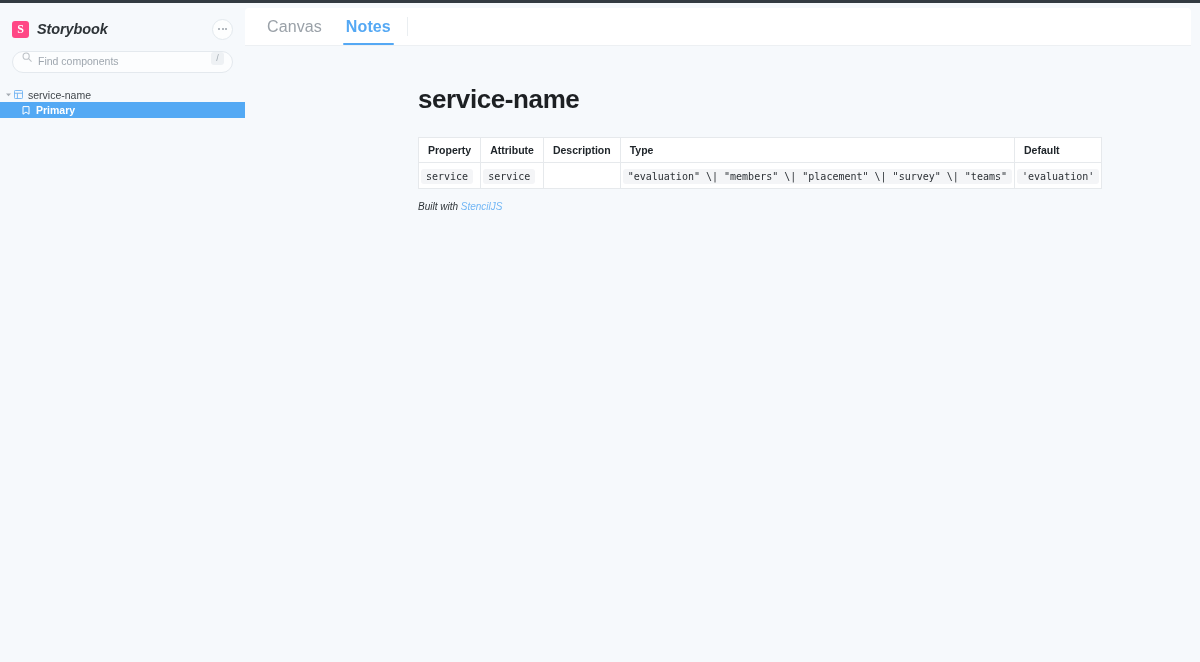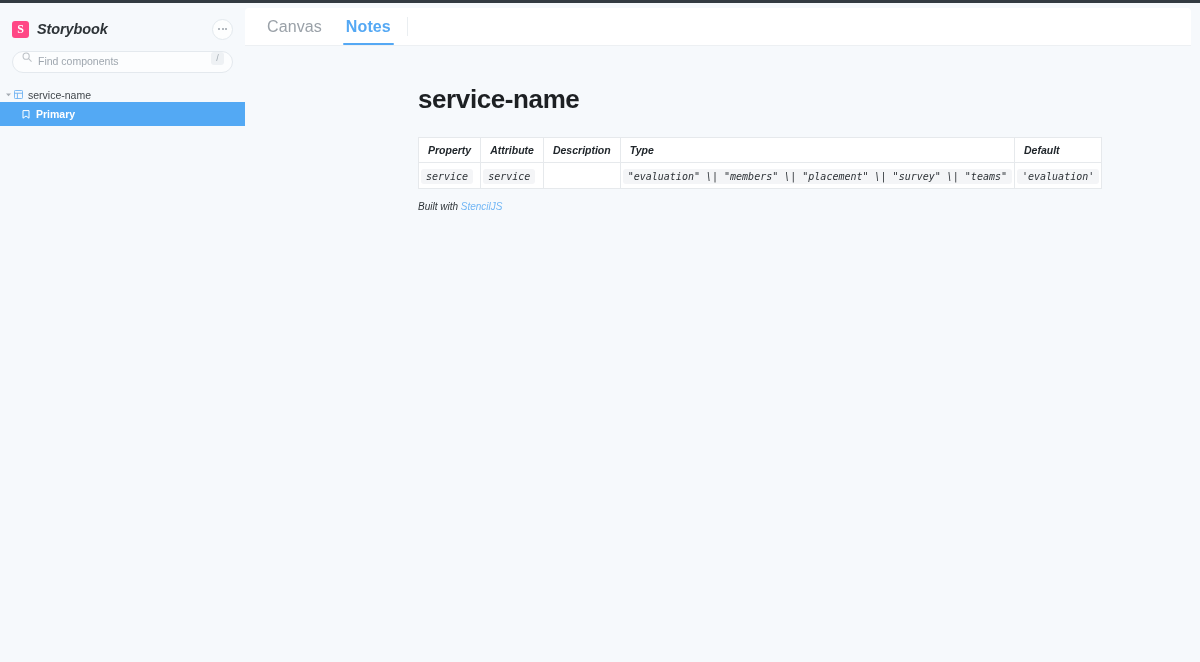--- a/index.html
+++ b/index.html
@@ -189,21 +189,21 @@
 
   .tree-row.story {
     padding-left: 22px;
     color: #3d4449;
   }
 
   .tree-row.story.selected {
     background: #53a9f4;
     color: #ffffff;
     font-weight: bold;
-    height: 24px;
+    height: 16px;
   }
 
   .icon-story {
     width: 8px;
     height: 9px;
     margin-right: 6px;
     flex: 0 0 auto;
   }
 
   
@@ -290,21 +290,20 @@
     margin-bottom: 16px;
   }
 
   
   table.props {
     border-collapse: collapse;
     border-spacing: 0;
     font-size: 10.5px;
     background: #ffffff;
     table-layout: auto;
-    font-style: italic;
   }
 
   table.props th,
   table.props td {
     border: 1px solid #e6e9ec;
     text-align: left;
     white-space: nowrap;
   }
 
   table.props th {

